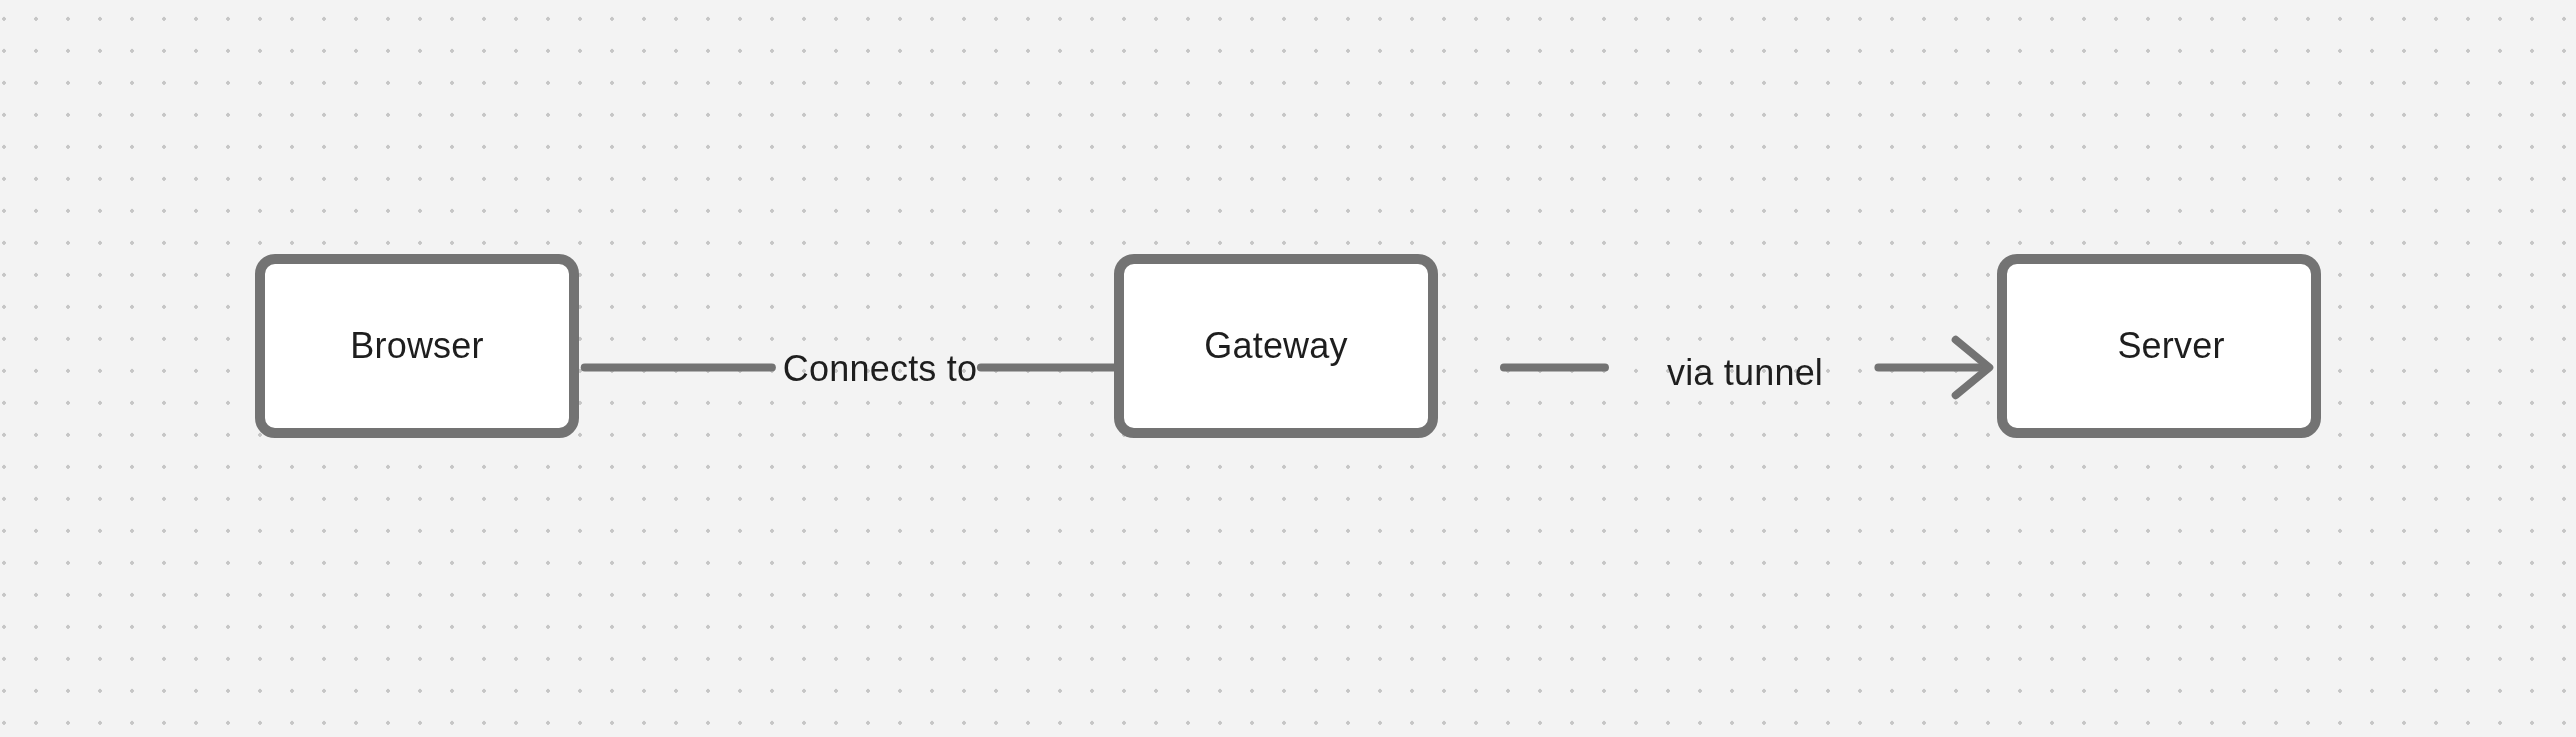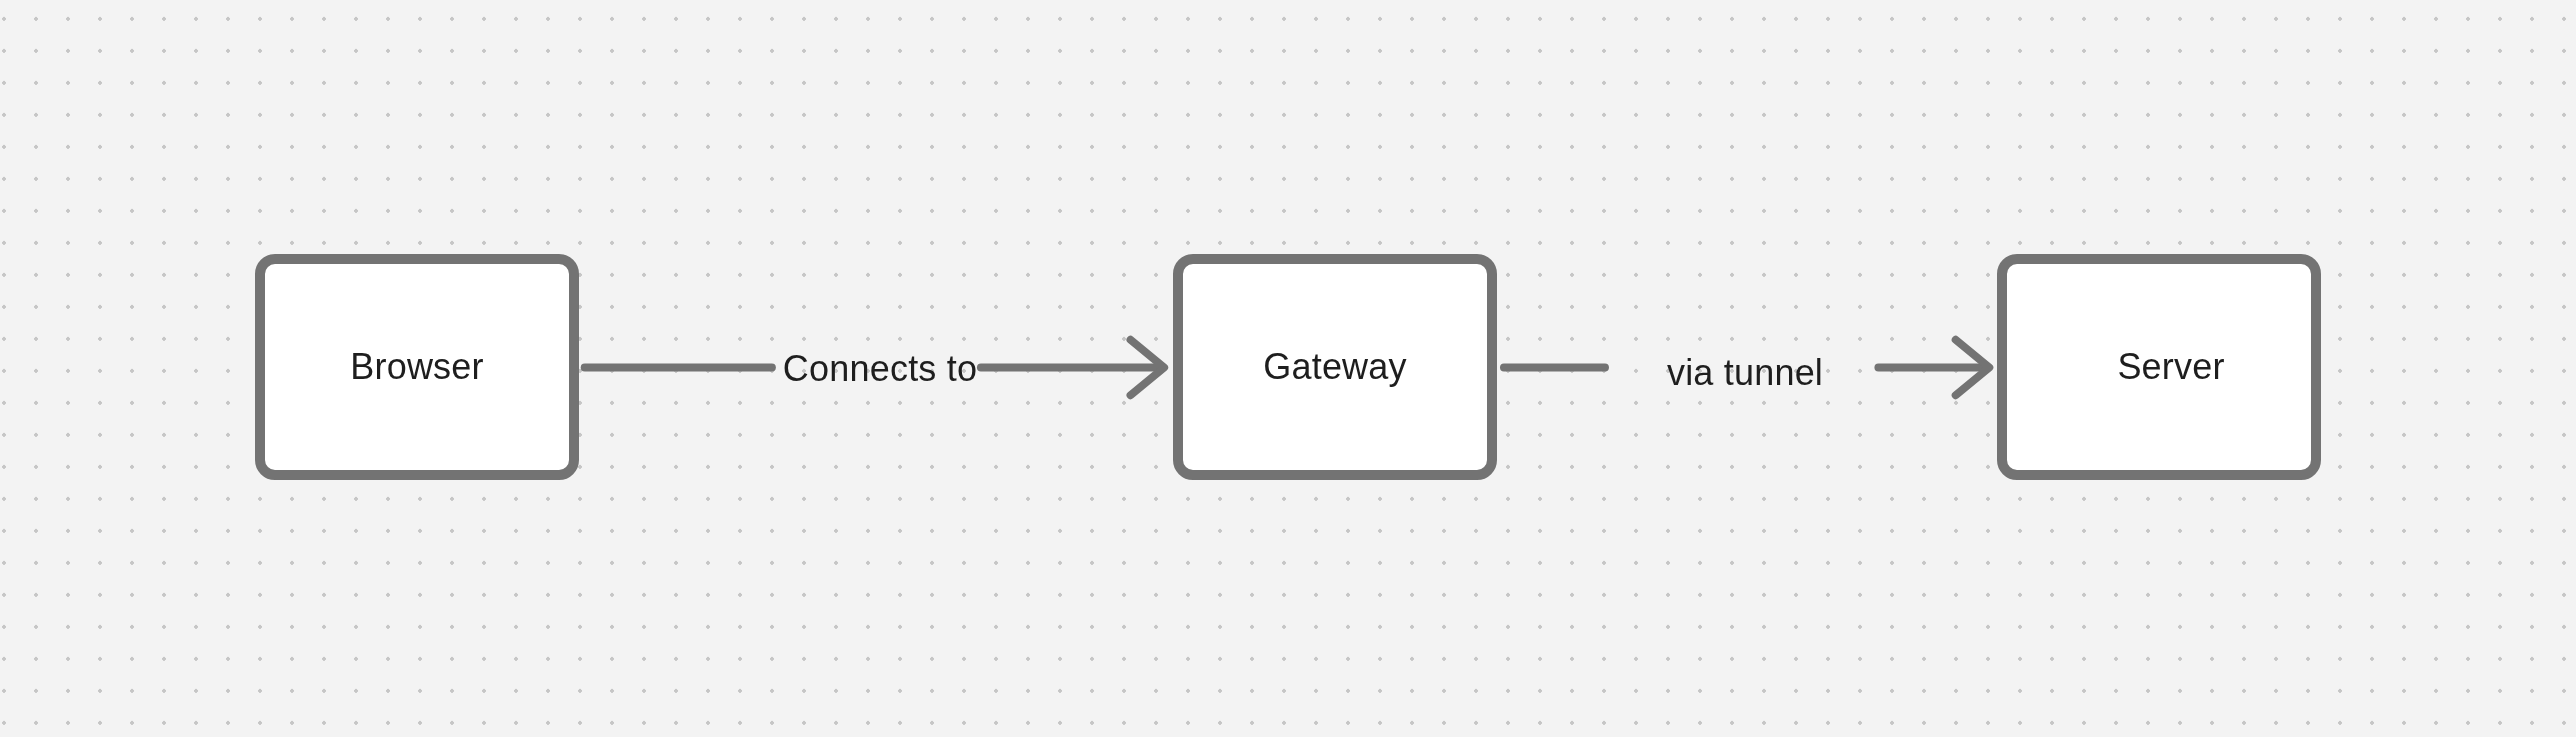--- a/index.html
+++ b/index.html
@@ -22,37 +22,37 @@
     overflow: hidden;
     background-color: var(--bg);
     background-image: radial-gradient(circle, var(--dot) 1.7px, rgba(0,0,0,0) 1.8px);
     background-size: 32px 32px;
     background-position: -12px 2.9px;
   }
   .node {
     position: absolute;
     top: 254px;
     width: 324px;
-    height: 226px;
+    height: 184px;
     background: var(--node-fill);
     border: 10px solid var(--stroke);
     border-radius: 20px;
     display: flex;
     align-items: center;
     justify-content: center;
   }
   .node-label {
     font-size: 36px;
     line-height: 1.2;
     color: var(--ink);
     letter-spacing: 0.2px;
     white-space: nowrap;
   }
   .node-browser { left: 255px; }
-  .node-gateway { left: 1173px; }
+  .node-gateway { left: 1114px; }
   .node-server  { left: 1997px; padding-left: 24px; }
 
   .connector-svg {
     position: absolute;
     left: 0; top: 0;
     width: 2576px;
     height: 737px;
   }
   .connector-svg line, .connector-svg path {
     stroke: var(--stroke);

